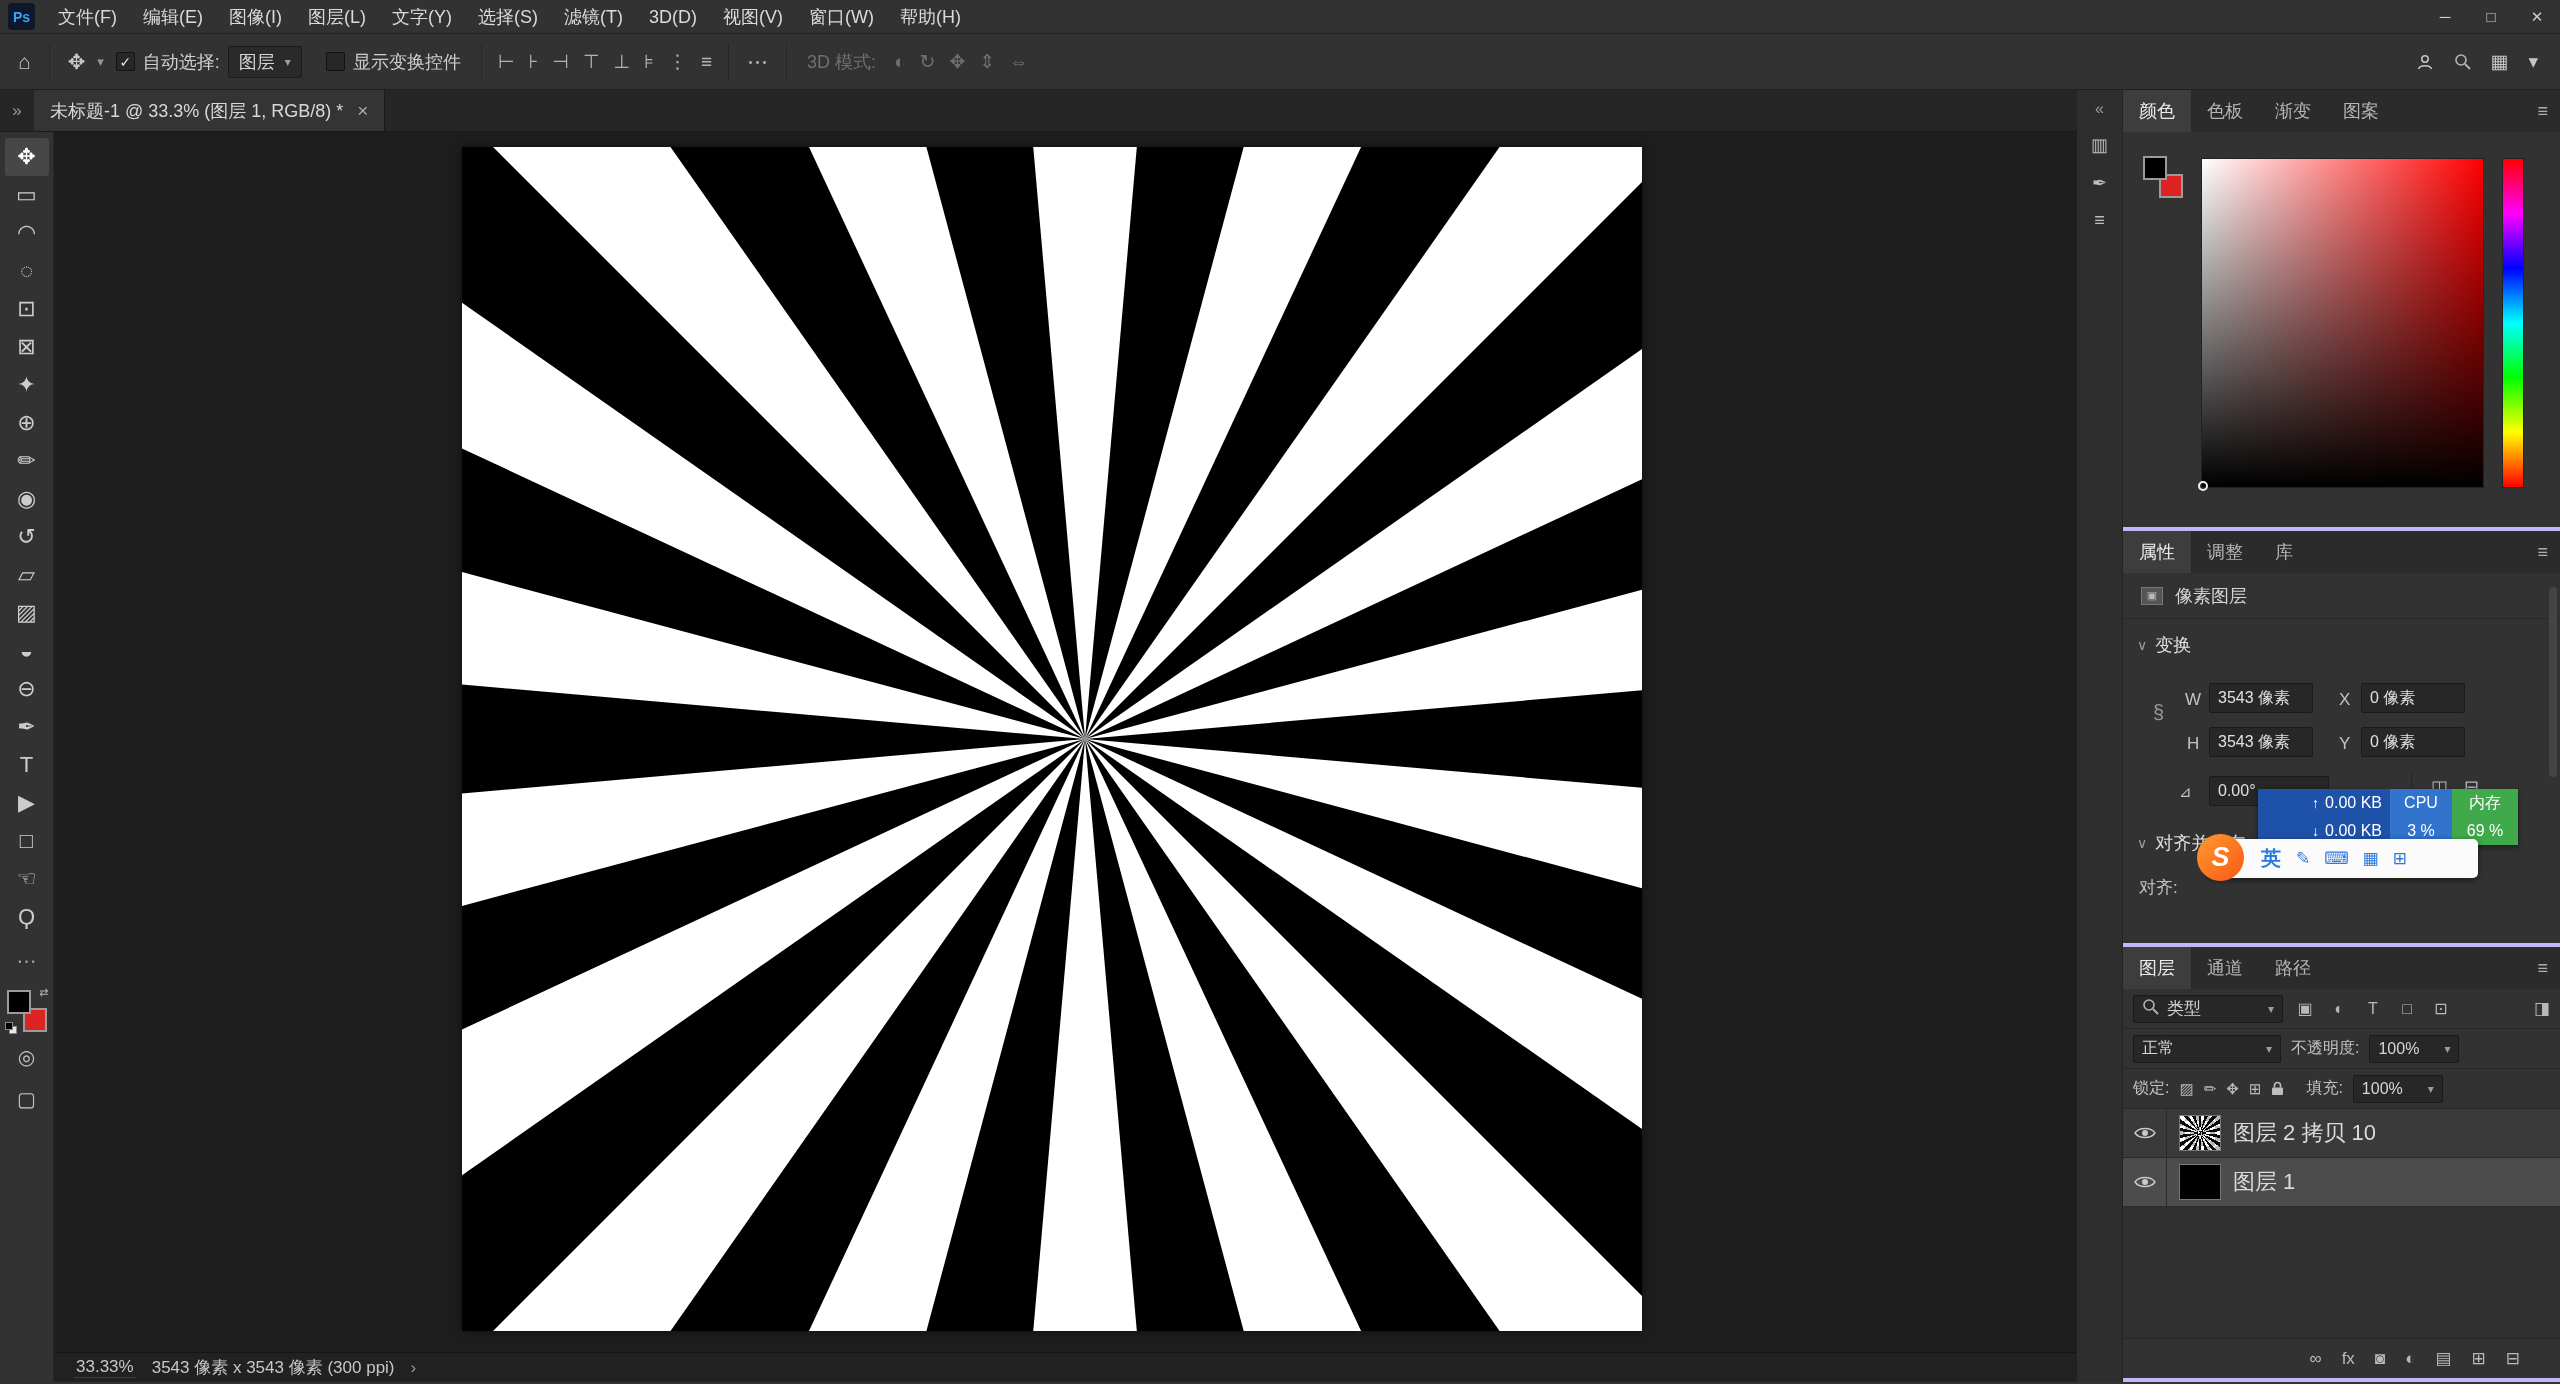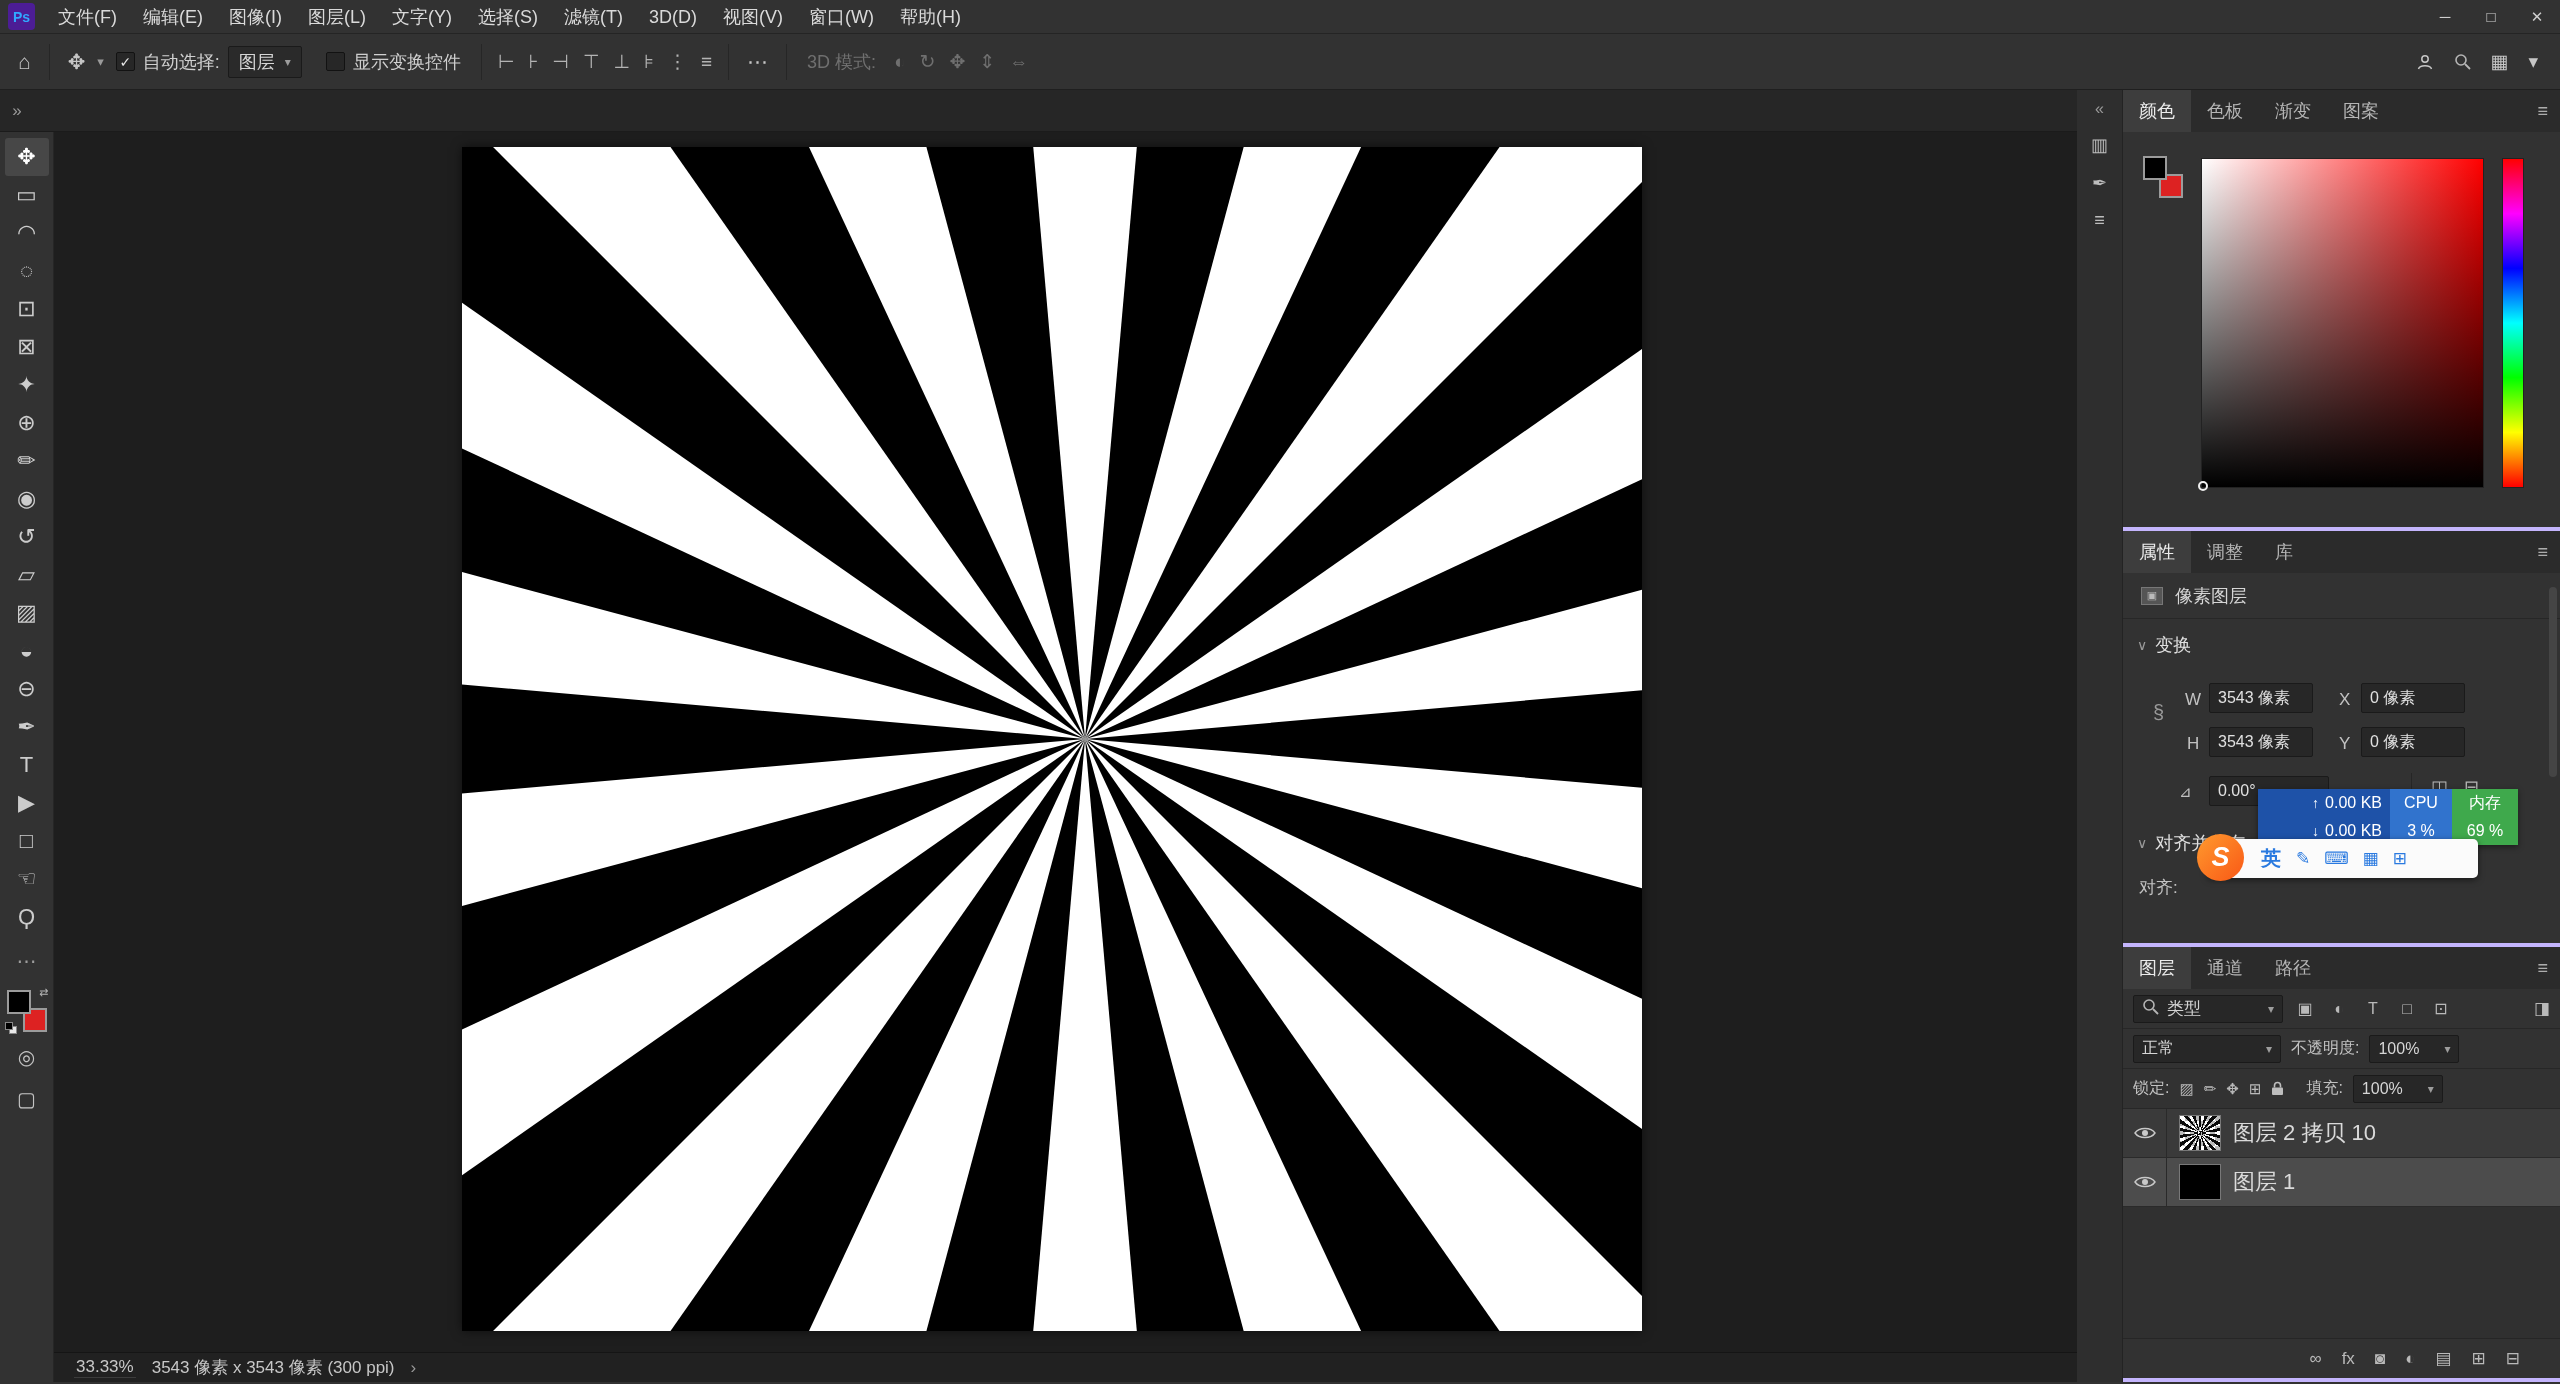--- a/index.html
+++ b/index.html
@@ -145,21 +145,21 @@
   #ime-lang { color:#2a7ae0; font-size:20px; font-weight:bold; }
   #ime-icons { display:flex; gap:14px; }
   #ime-icons .icon-btn { color:#2a7ae0; font-size:17px; }
 </style>
 </head>
 <body>
 
 <div id="app">
 
   <div id="menu-bar">
-    <div id="ps-logo" style="background: #4c1d95; color: rgb(49, 168, 255); text-align: right;">Ps</div>
+    <div id="ps-logo" style="background: #0f172a; color: rgb(49, 168, 255); text-align: right;">Ps</div>
     <div id="menu-items" style="display: flex;">
         <div class="menu-item">文件(F)</div>
         <div class="menu-item">编辑(E)</div>
         <div class="menu-item">图像(I)</div>
         <div class="menu-item">图层(L)</div>
         <div class="menu-item">文字(Y)</div>
         <div class="menu-item">选择(S)</div>
         <div class="menu-item">滤镜(T)</div>
         <div class="menu-item">3D(D)</div>
         <div class="menu-item">视图(V)</div>
@@ -227,20 +227,24 @@
         <span class="icon-btn">▦</span>
         <span class="icon-btn">▾</span>
       </div>
   </div>
 
   <div id="content-row">
 
     <div id="left-region">
       <div id="tab-bar">
         <span id="tab-collapse">»</span>
+        <div class="doc-tab">
+          <span>未标题-1 @ 33.3% (图层 1, RGB/8) *</span>
+          <span class="tab-close">×</span>
+        </div>
       </div>
 
       <div id="body-row">
         <div id="tool-column">
           <div id="tools-list" style="display:flex;flex-direction:column;align-items:center;">
               <div class="tool selected">✥</div>
               <div class="tool">▭</div>
               <div class="tool">◠</div>
               <div class="tool">◌</div>
               <div class="tool">⊡</div>

